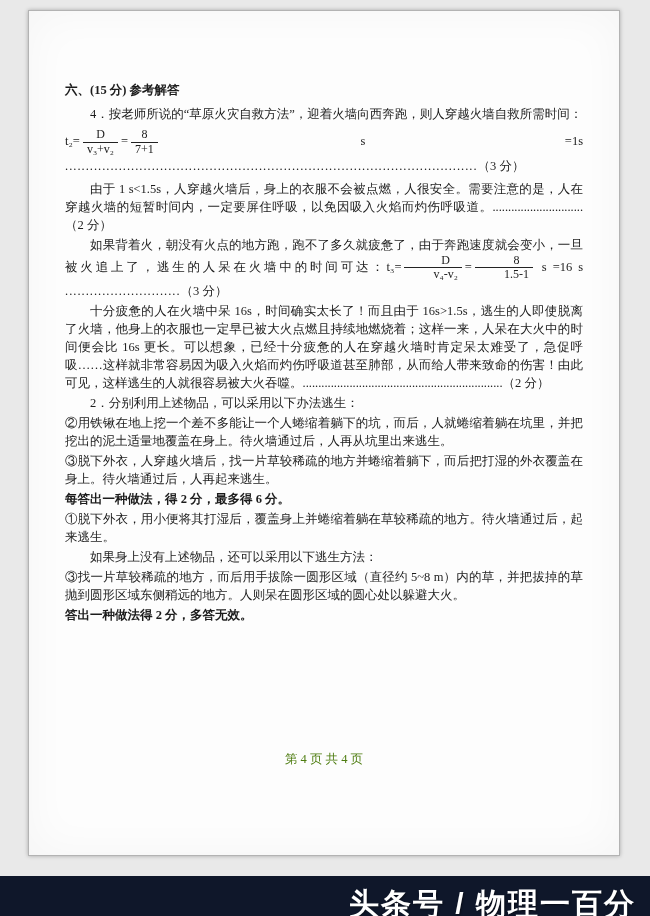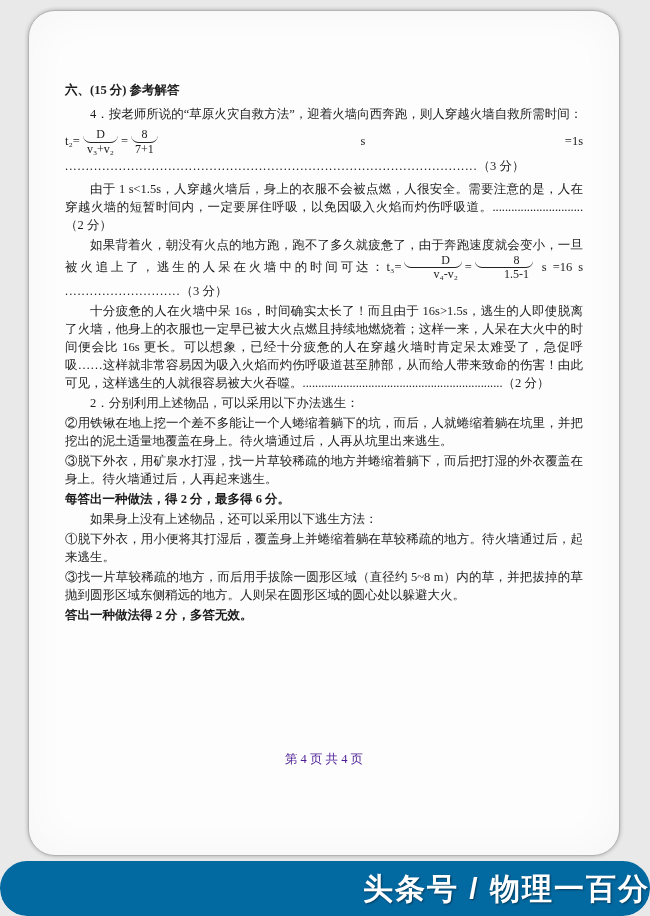--- a/index.html
+++ b/index.html
@@ -1,15 +1,15 @@
 <!DOCTYPE html>
 <html><head>
 <meta charset="utf-8">
 <style>
-  * { margin:0; padding:0; box-sizing:border-box;border-radius:27px; }
+  * { margin:0; padding:0; box-sizing:border-box; }
   html,body { width:650px; height:916px; }
   body {
     position:relative;
     background:#e9e9e9;
     font-family:"Liberation Serif","DejaVu Serif",serif;
     overflow:hidden;
   }
   .paper {
     position:absolute;
     left:28px; top:10px;
@@ -40,33 +40,34 @@
     font-size:12px;
   }
   .frac .num { display:block; border-bottom:1px solid #222; padding:0 4px; }
   .frac .den { display:block; padding:0 4px; }
   .dots { letter-spacing:1px; }
   .page-footer {
     position:absolute;
     left:0; right:0; top:740px;
     text-align:center;
     font-size:12.5px;
-    color:#4c1d95;
+    color:#4d7c0f;
   }
   .watermark-bar {
     position:absolute;
     left:0; right:0; bottom:0;
-    height:55px;
-    background:#0369a1;
+    height:40px;
+    background:#0f172a;
     color:#ffffff;
     font-family:"Liberation Sans","DejaVu Sans",sans-serif;
     font-size:30px;
     font-weight:bold;
     line-height:55px;
     text-align:right;
+    padding-right:14px;
     letter-spacing:2px;
     text-shadow:1px 1px 2px rgba(0,0,0,0.45);
     white-space:nowrap;
   }
 </style>
 </head>
 <body>
 
 <div class="paper">
   <div class="content">
@@ -87,27 +88,27 @@
       <span>如果背着火，朝没有火点的地方跑，跑不了多久就疲惫了，由于奔跑速度就会变小，一旦被火追上了，逃生的人呆在火墙中的时间可达：</span><span>t₃=</span><span class="frac"><span class="num">D</span><span class="den">v₄-v₂</span></span><span>=</span><span class="frac"><span class="num">8</span><span class="den">1.5-1</span></span>
       <span>s =16 s</span>
       <span class="dots">............................</span><span>（3 分）</span>
     </p>
 
     <p class="para indent">十分疲惫的人在火墙中呆 16s，时间确实太长了！而且由于 16s&gt;1.5s，逃生的人即使脱离了火墙，他身上的衣服也一定早已被大火点燃且持续地燃烧着；这样一来，人呆在大火中的时间便会比 16s 更长。可以想象，已经十分疲惫的人在穿越火墙时肯定呆太难受了，急促呼吸……这样就非常容易因为吸入火焰而灼伤呼吸道甚至肺部，从而给人带来致命的伤害！由此可见，这样逃生的人就很容易被大火吞噬。................................................................（2 分）</p>
 
     <p class="para indent">2．分别利用上述物品，可以采用以下办法逃生：</p>
 
     <p class="para">②用铁锹在地上挖一个差不多能让一个人蜷缩着躺下的坑，而后，人就蜷缩着躺在坑里，并把挖出的泥土适量地覆盖在身上。待火墙通过后，人再从坑里出来逃生。</p>
-    <p class="para">③脱下外衣，用矿泉水打湿，找一片草较稀疏的地方并蜷缩着躺下，而后把打湿的外衣覆盖在身上。待火墙通过后，人再起来逃生。</p>
+    <p class="para">③脱下外衣，人穿越火墙后，找一片草较稀疏的地方并蜷缩着躺下，而后把打湿的外衣覆盖在身上。待火墙通过后，人再起来逃生。</p>
 
     <p class="para bold">每答出一种做法，得 2 分，最多得 6 分。</p>
 
+    <p class="para">①脱下外衣，用小便将其打湿后，覆盖身上并蜷缩着躺在草较稀疏的地方。待火墙通过后，起来逃生。</p>
+
     <p class="para indent">如果身上没有上述物品，还可以采用以下逃生方法：</p>
-
-    <p class="para">①脱下外衣，用小便将其打湿后，覆盖身上并蜷缩着躺在草较稀疏的地方。待火墙通过后，起来逃生。</p>
     <p class="para">③找一片草较稀疏的地方，而后用手拔除一圆形区域（直径约 5~8 m）内的草，并把拔掉的草抛到圆形区域东侧稍远的地方。人则呆在圆形区域的圆心处以躲避大火。</p>
 
     <p class="para bold">答出一种做法得 2 分，多答无效。</p>
 
   </div>
 
   <div class="page-footer">第 4 页 共 4 页</div>
 </div>
 
 <div class="watermark-bar">头条号 / 物理一百分</div>

